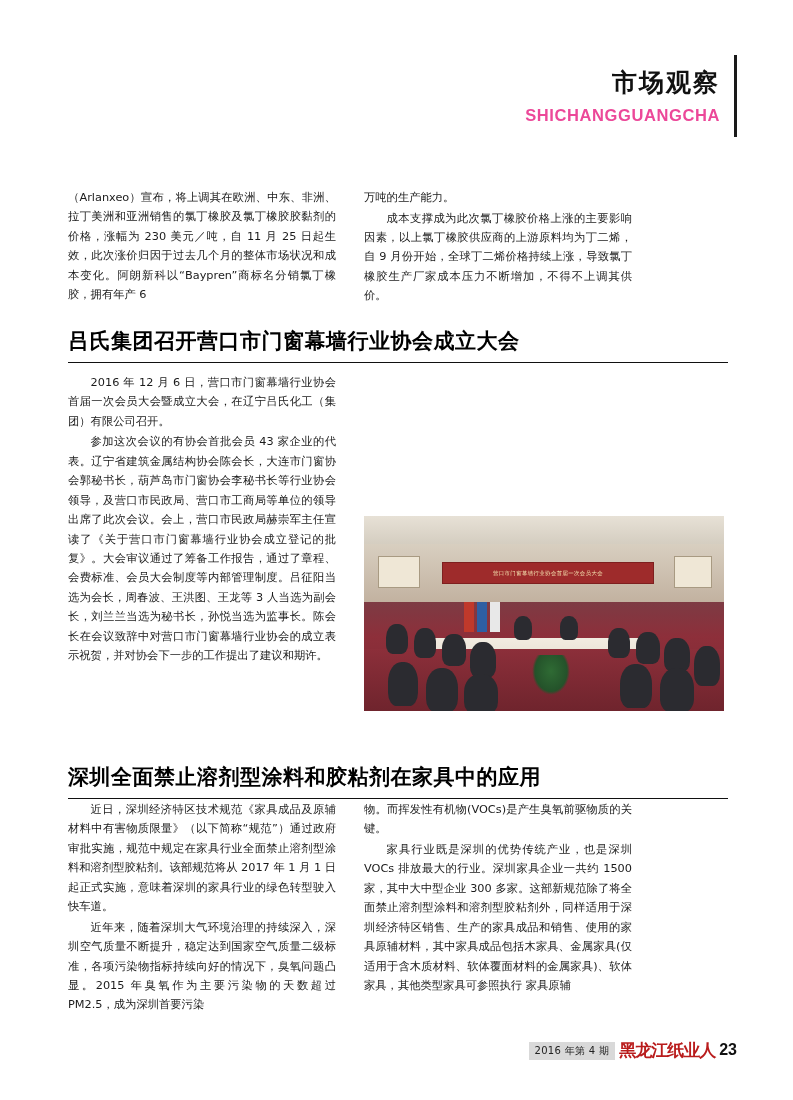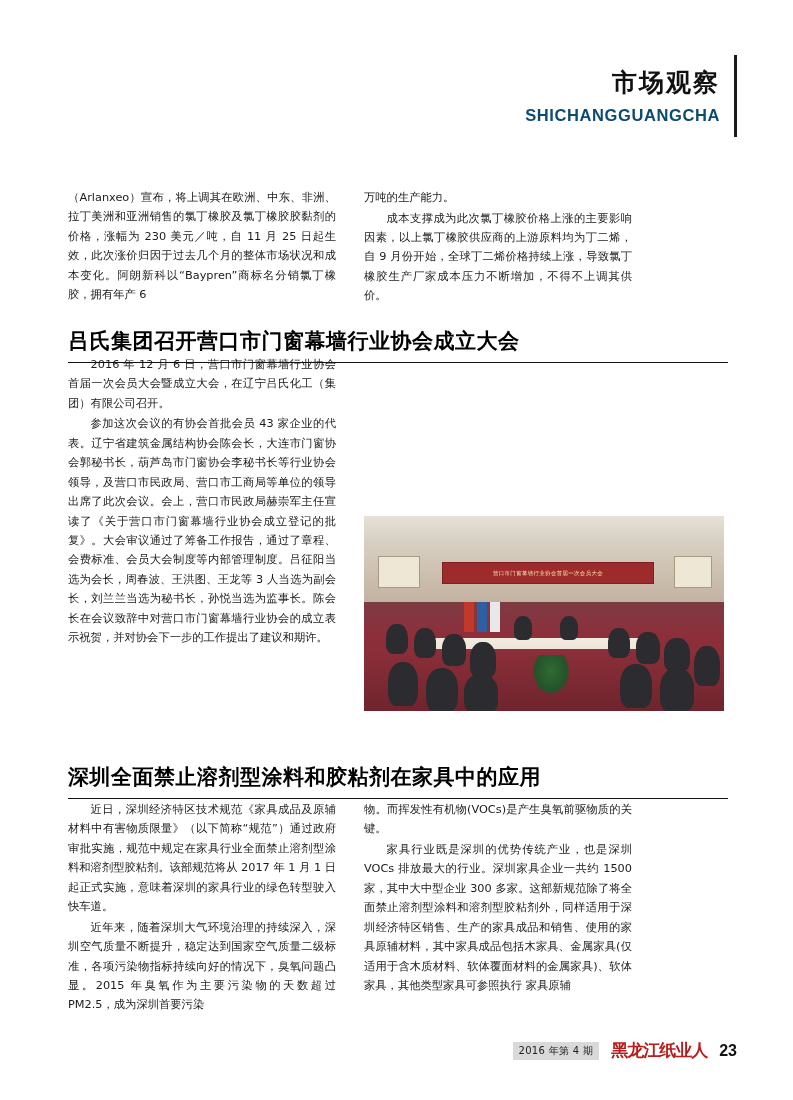--- a/index.html
+++ b/index.html
@@ -45,21 +45,21 @@
     font-weight: bold;
     letter-spacing: 2px;
     color: #111;
     line-height: 1.25;
   }
   .header-py {
     font-family: "Liberation Sans", sans-serif;
     font-size: 16.5px;
     font-weight: bold;
     letter-spacing: 0.6px;
-    color: #0c4a6e;
+    color: #ec4899;
     margin-top: 7px;
   }
   .header-rule {
     width: 3px;
     background: #1a1a1a;
     height: 82px;
   }
 
   
   .col {
@@ -183,22 +183,22 @@
     border-radius: 45% 45% 30% 30%;
     background: #2b2b30;
   }
 
   
   .footer {
     position: absolute;
     right: 56px;
     bottom: 40px;
     display: flex;
-    align-items: flex-end;
-    gap: 12px;
+    align-items: flex-start;
+    gap: 4px;
   }
   .footer-issue {
     background: #d9d9d9;
     color: #222;
     font-size: 10px;
     padding: 2px 6px;
     letter-spacing: 0.3px;
     font-family: "DejaVu Sans", sans-serif;
   }
   .footer-logo {
@@ -236,21 +236,21 @@
     <p>（Arlanxeo）宣布，将上调其在欧洲、中东、非洲、拉丁美洲和亚洲销售的氯丁橡胶及氯丁橡胶胶黏剂的价格，涨幅为 230 美元／吨，自 11 月 25 日起生效，此次涨价归因于过去几个月的整体市场状况和成本变化。阿朗新科以“Baypren”商标名分销氯丁橡胶，拥有年产 6</p>
   </div>
 
   <div class="col col-right" style="top:188px;">
     <p>万吨的生产能力。</p>
     <p class="indent">成本支撑成为此次氯丁橡胶价格上涨的主要影响因素，以上氯丁橡胶供应商的上游原料均为丁二烯，自 9 月份开始，全球丁二烯价格持续上涨，导致氯丁橡胶生产厂家成本压力不断增加，不得不上调其供价。</p>
   </div>
 
   <div class="headline" style="top:327px;">吕氏集团召开营口市门窗幕墙行业协会成立大会</div>
 
-  <div class="col col-left" style="top:355px;">
+  <div class="col col-left" style="top:373px;">
     <p class="indent">2016 年 12 月 6 日，营口市门窗幕墙行业协会首届一次会员大会暨成立大会，在辽宁吕氏化工（集团）有限公司召开。</p>
     <p class="indent">参加这次会议的有协会首批会员 43 家企业的代表。辽宁省建筑金属结构协会陈会长，大连市门窗协会郭秘书长，葫芦岛市门窗协会李秘书长等行业协会领导，及营口市民政局、营口市工商局等单位的领导出席了此次会议。会上，营口市民政局赫崇军主任宣读了《关于营口市门窗幕墙行业协会成立登记的批复》。大会审议通过了筹备工作报告，通过了章程、会费标准、会员大会制度等内部管理制度。吕征阳当选为会长，周春波、王洪图、王龙等 3 人当选为副会长，刘兰兰当选为秘书长，孙悦当选为监事长。陈会长在会议致辞中对营口市门窗幕墙行业协会的成立表示祝贺，并对协会下一步的工作提出了建议和期许。</p>
   </div>
 
 
   <div class="photo">
     <div class="photo-bg"></div>
     <div class="photo-ceiling"></div>
     <div class="photo-wall"></div>
     <div class="photo-frame f1"></div>

